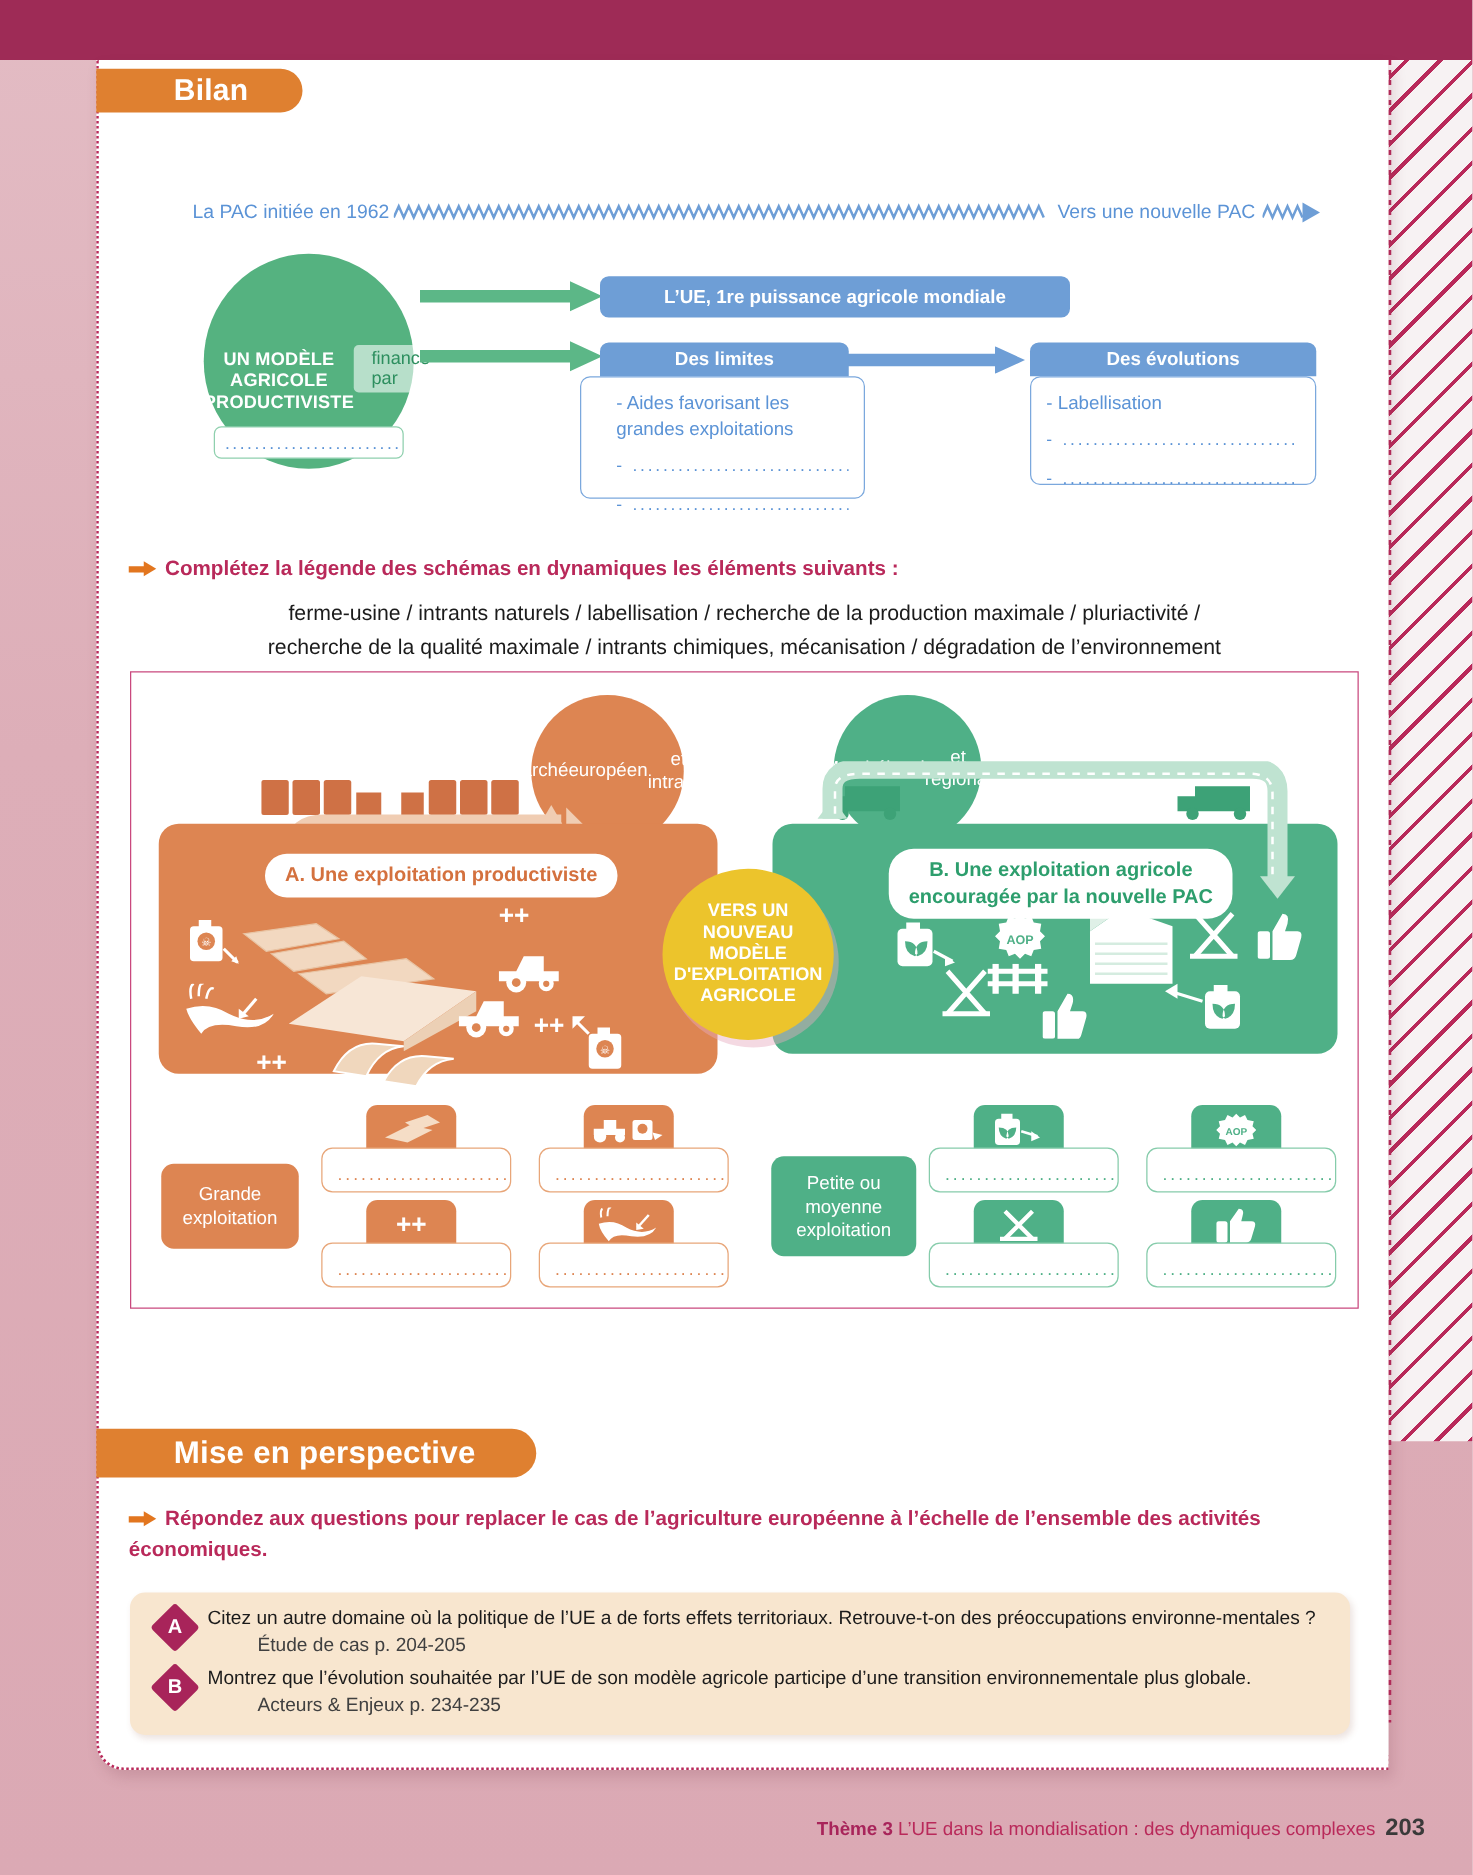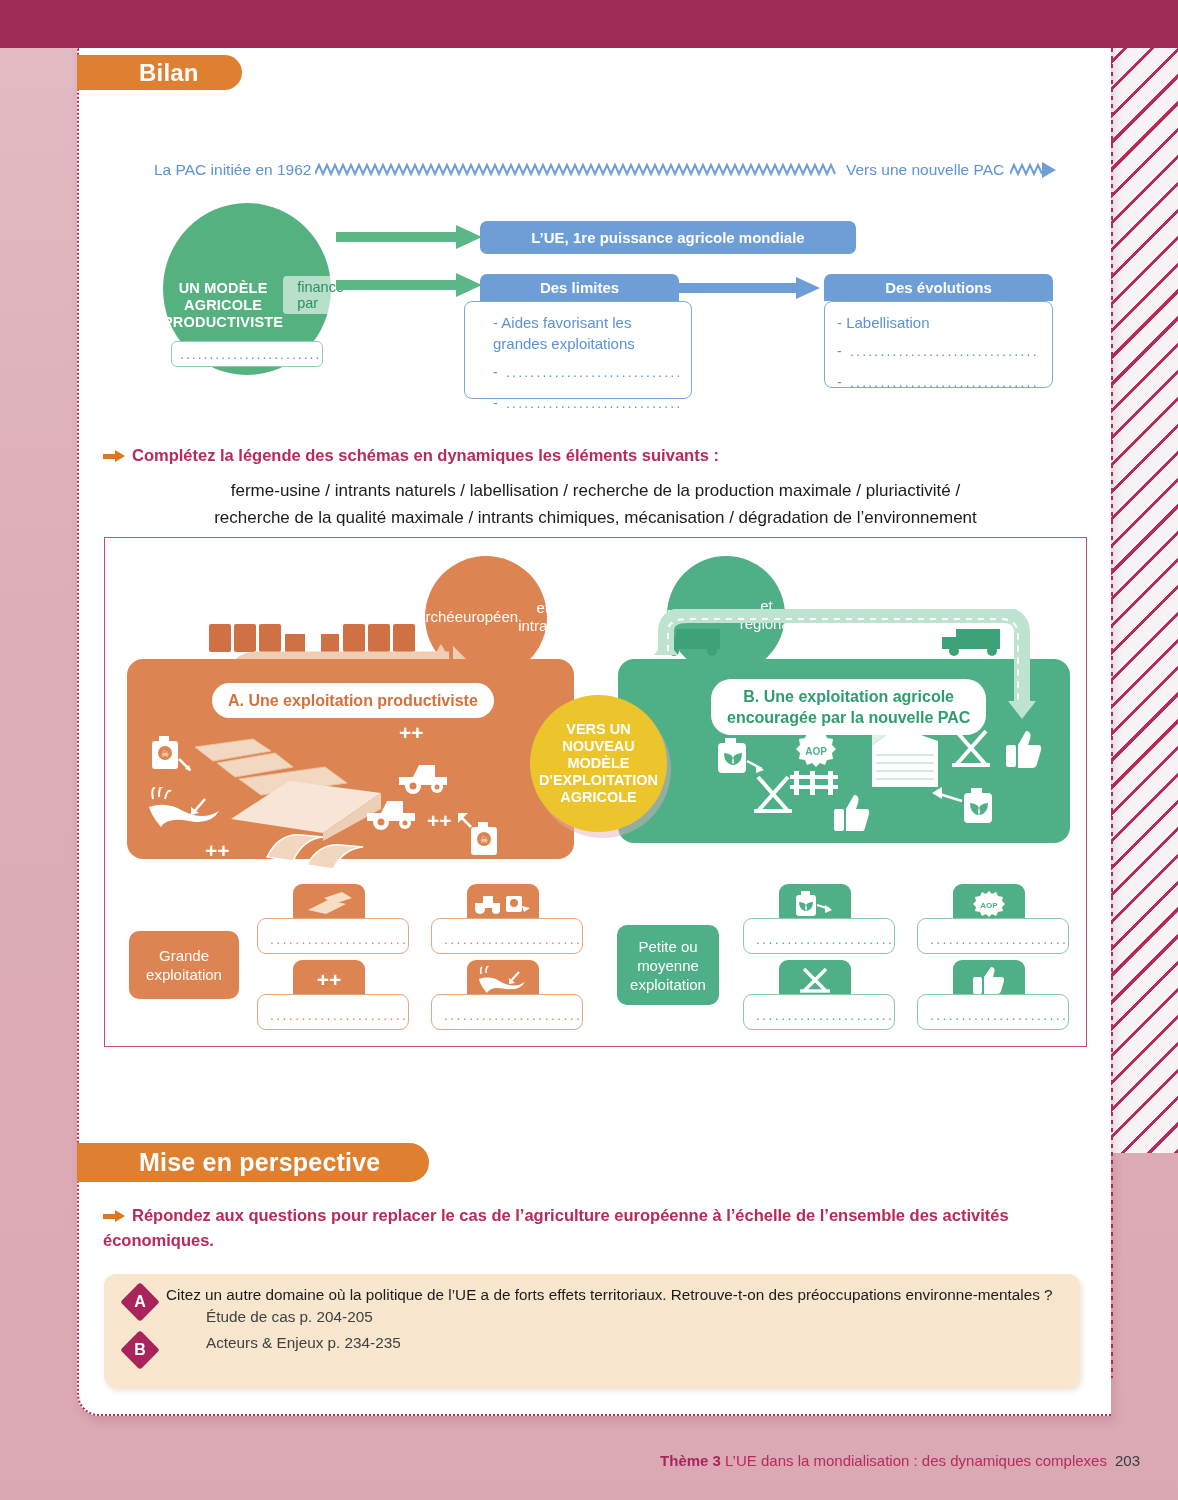--- a/index.html
+++ b/index.html
@@ -162,21 +162,21 @@
     box-shadow: 4px 6px 0 rgba(230,170,190,.45);
     z-index: 5;
   }
 
   .legend-key {
     position:absolute; border-radius:10px; color:#fff; text-align:center;
     display:flex; align-items:center; justify-content:center;
     font-size:15px; line-height:19px;
   }
   #key-grande { left: 24px; top: 393px; width: 110px; height: 68px; background:#dd8552; }
-  #key-petite { left: 512px; top: 387px; width: 102px; height: 80px; background:#4fb087; }
+  #key-petite { left: 512px; top: 387px; width: 116px; height: 80px; background:#4fb087; }
 
   .legend-slot { position:absolute; }
   .slot-cap {
     position:absolute; left: 36px; top:0; width: 72px; height: 40px;
     border-radius: 9px 9px 0 0;
     display:flex; align-items:center; justify-content:center;
   }
   .slot-line {
     position:absolute; left:0; top: 34px; width: 152px; height: 36px;
     background:#fff; border-radius:9px;
@@ -207,21 +207,21 @@
   }
   .qtext { position:absolute; font-size:15.3px; color:#1b1b1b; line-height:22px; }
   .qref { color:#404040;margin-left:40px; }
 
   
   #footer {
     position:absolute; left:0; top:1452px; width:1178px; height:28px;
     text-align:right; padding-right:38px; font-size:15px; color:#b9295a;
   }
   #footer b { color:#a8245a; }
-  #footer .pg { color:#3a3a3a; font-weight:normal; font-size:15px; margin-left:8px; }
+  #footer .pg { color:#3a3a3a; font-weight:bold; font-size:19px; margin-left:8px; }
 </style>
 </head>
 <body>
 
 <div id="page">
 
   <div class="top-bar"></div>
   <div class="stripes"></div>
   <div class="stripes-dots"></div>
   <div class="sheet"></div>
@@ -598,20 +598,21 @@
       </div>
       <div class="qtext" style="left:62px; top:10px; width:900px;">
         <span>Citez un autre domaine où la politique de l’UE a de forts effets territoriaux. Retrouve-t-on des préoccupations environne-</span><span>mentales ? </span><span class="qref">Étude de cas p. 204-205</span>
       </div>
     </div>
     <div class="qrow">
       <div class="diamond" style="left:22px; top:62px;">
         <span>B</span>
       </div>
       <div class="qtext" style="left:62px; top:58px; width:905px;">
+        <span>Montrez que l’évolution souhaitée par l’UE de son modèle agricole participe d’une transition environnementale plus globale.</span>
         <div class="qref"> Acteurs &amp; Enjeux p. 234-235</div>
       </div>
     </div>
   </div>
 
   <div id="footer">
     <b>Thème 3</b><span> L’UE dans la mondialisation : des dynamiques complexes</span><span class="pg">203</span>
   </div>
 
 </div>

